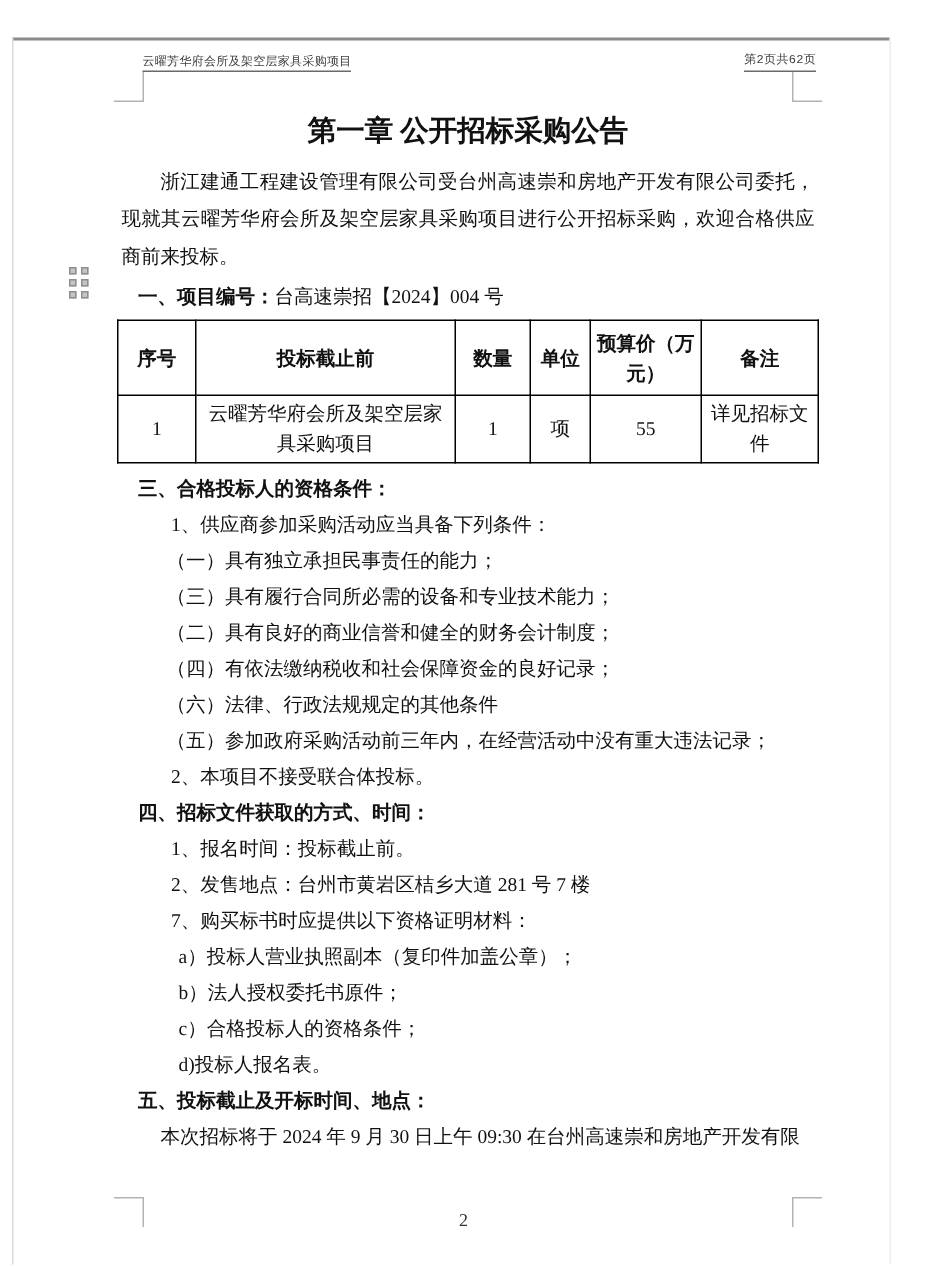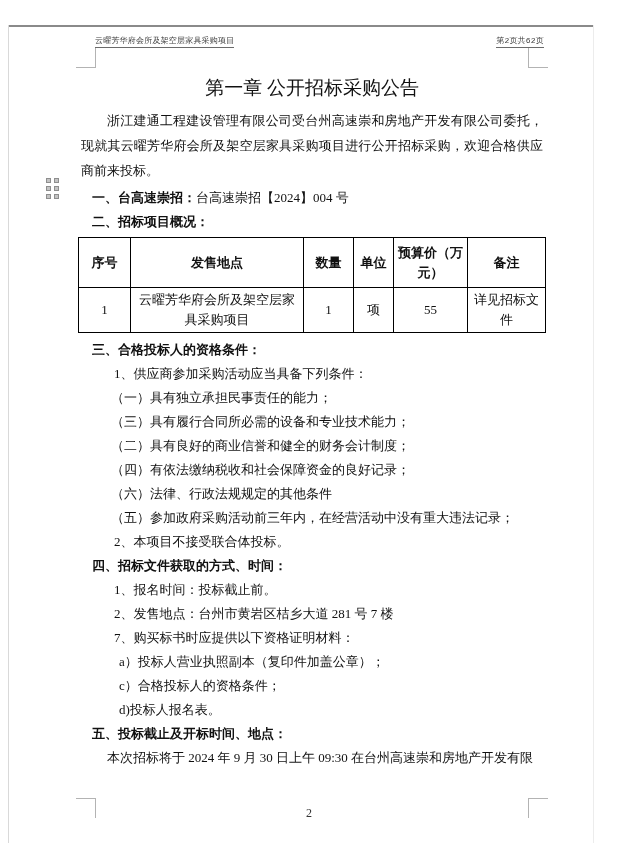--- a/index.html
+++ b/index.html
@@ -28,21 +28,21 @@
   .crop-br{left:528px;top:798px;border-left:1px solid #b3b3b3;border-top:1px solid #b3b3b3;}
 
   
   .dots{position:absolute;left:46px;top:178px;display:grid;
         grid-template-columns:5px 5px;grid-auto-rows:5px;gap:3px;}
   .dots span{display:block;width:5px;height:5px;box-sizing:border-box;
         background:#c4c4c4;border:1px solid #8e8e8e;}
 
   
   .content{position:absolute;left:81px;top:70px;width:462px;font-size:13px;}
-  .title{font-size:19px;line-height:28px;font-weight:normal;text-align:center;margin:4px 0 6px 0;}
+  .title{font-size:19px;line-height:28px;font-weight:bold;text-align:center;margin:4px 0 6px 0;}
   p{margin:0;}
   .intro{line-height:25px;text-indent:2em;text-align:justify;margin-top:6px;}
   .para{line-height:24px;}
   .sec-line{padding-left:11px;}
   .sec-label{font-weight:bold;}
   .sec{font-weight:bold;padding-left:11px;}
   .ind-num{padding-left:33px;}
   .ind-paren{padding-left:30px;}
   .ind-letter{padding-left:38px;font-family:Liberation Serif, serif;}
   .closing{line-height:24px;text-indent:2em;}
@@ -83,37 +83,36 @@
     <span></span>
   <span></span>
     <span></span>
 </div>
 
 <div class="content">
   <div class="title">第一章 公开招标采购公告</div>
 
   <p class="intro"><b class="run">浙江建通工程建设管理有限公司受台州高速崇和房地产开发有限公司</b><span>委托，现就其</span><b class="run">云曜芳华府会所及架空层家具采购项目</b><span>进行公开招标采购，欢迎合格供应商前来投标。</span></p>
 
-  <p class="para sec-line s1-top"><span class="sec-label">一、台高速崇招：</span><span>台高速崇招【2024】004 号</span></p>
+  <p class="para sec-line s1-top"><span class="sec-label">一、项目编号：</span><span>台高速崇招【2024】004 号</span></p>
 
-  <p class="para sec">二、招标项目概况：</p>
 
   <table class="tender">
     <colgroup>
       <col style="width:52px">
         <col style="width:173px">
         <col style="width:50px">
       <col style="width:40px">
         <col style="width:74px">
         <col style="width:78px">
     </colgroup>
     <tbody>
         <tr class="hrow">
       <th>序号</th>
-      <th>发售地点</th>
+      <th>投标截止前</th>
       <th>数量</th>
       <th>单位</th>
       <th>预算价（万元）</th>
       <th>备注</th>
     </tr>
     <tr class="drow">
       <td>1</td>
       <td>云曜芳华府会所及架空层家具采购项目</td>
       <td>1</td>
       <td>项</td>
@@ -131,20 +130,21 @@
   <p class="para ind-paren">（四）有依法缴纳税收和社会保障资金的良好记录；</p>
   <p class="para ind-paren">（六）法律、行政法规规定的其他条件</p>
   <p class="para ind-paren">（五）参加政府采购活动前三年内，在经营活动中没有重大违法记录；</p>
   <p class="para ind-num">2、本项目不接受联合体投标。</p>
 
   <p class="para sec">四、招标文件获取的方式、时间：</p>
   <p class="para ind-num">1、报名时间：投标截止前。</p>
   <p class="para ind-num">2、发售地点：台州市黄岩区桔乡大道 281 号 7 楼</p>
   <p class="para ind-num">7、购买标书时应提供以下资格证明材料：</p>
   <p class="para ind-letter">a）投标人营业执照副本（复印件加盖公章）；</p>
+  <p class="para ind-letter">b）法人授权委托书原件；</p>
   <p class="para ind-letter">c）合格投标人的资格条件；</p>
   <p class="para ind-letter">d)投标人报名表。</p>
 
   <p class="para sec">五、投标截止及开标时间、地点：</p>
   <p class="closing">本次招标将于 2024 年 9 月 30 日上午 09:30 在台州高速崇和房地产开发有限</p>
 </div>
 
 <div class="pageno">2</div>
 
 </body></html>

